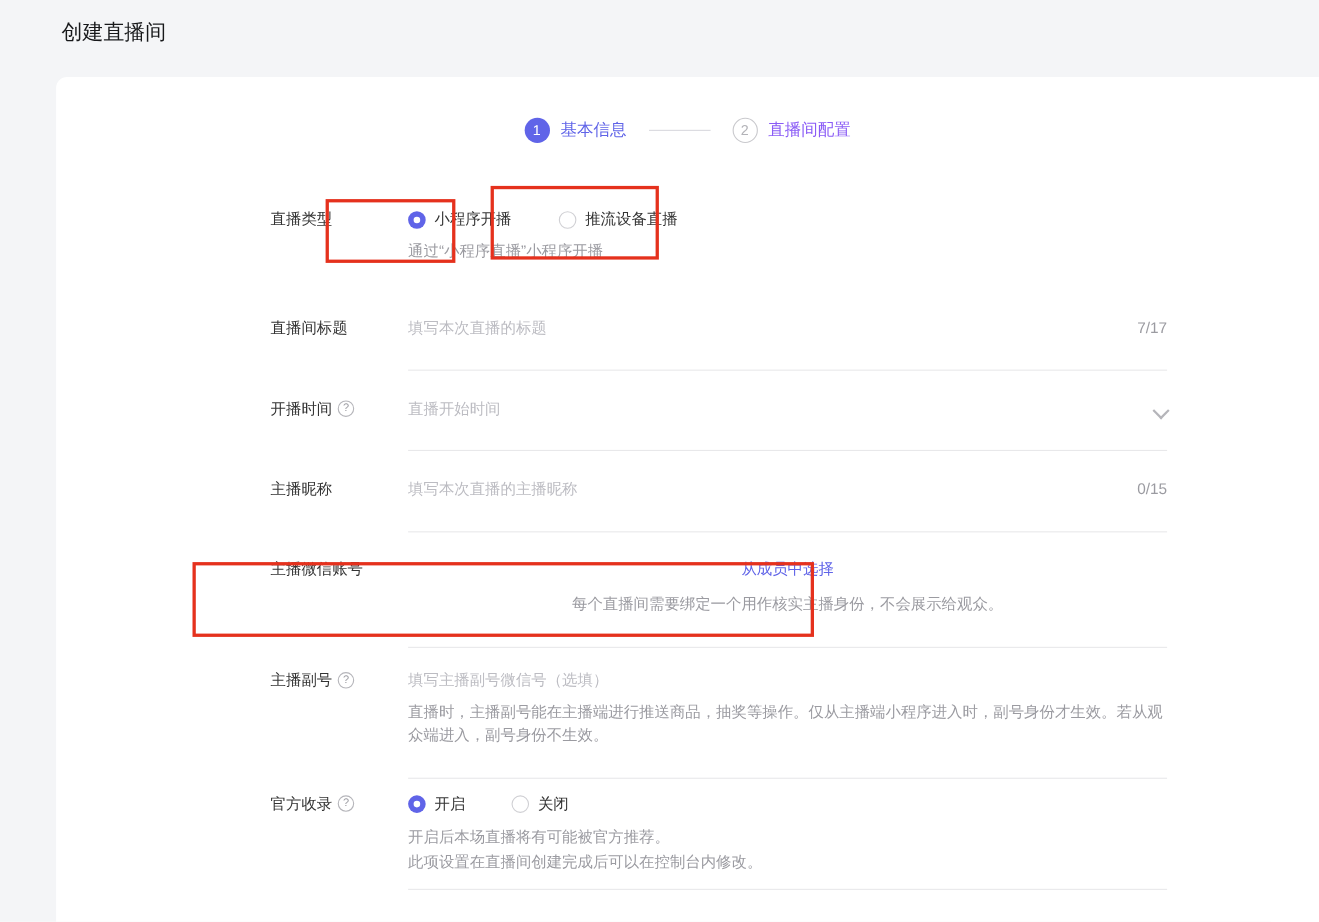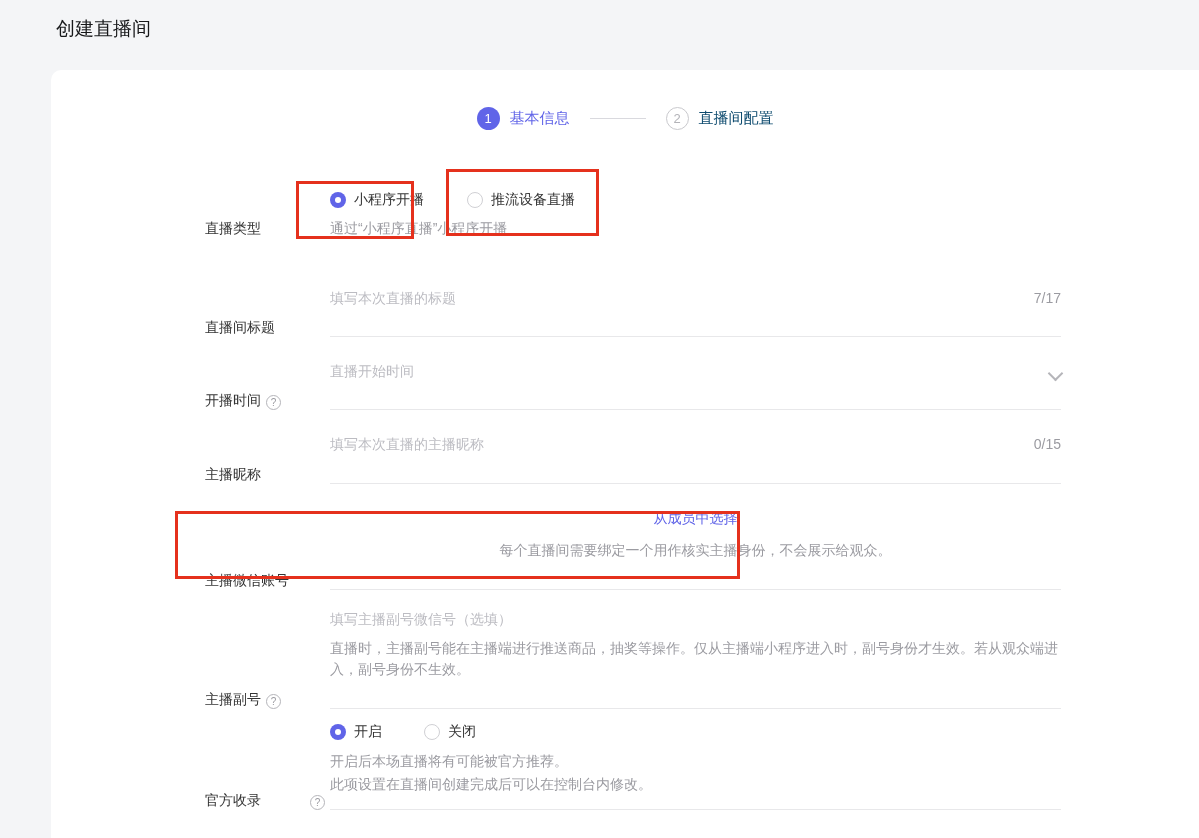--- a/index.html
+++ b/index.html
@@ -29,28 +29,28 @@
   .step { display:flex; align-items:center; }
   .step-circle {
     width:23px; height:23px; border-radius:50%;
     display:flex; align-items:center; justify-content:center;
     font-size:13px;
   }
   .step-circle.active { background:var(--accent); color:#fff; }
   .step-circle.inactive { background:#fff; border:1px solid #c9c9cd; color:#b3b3b8; }
   .step-label { margin-left:10px; font-size:15px; }
   .step-label.active { color:var(--accent); }
-  .step-label.inactive { color:#0c4a6e; }
+  .step-label.inactive { color:#8b5cf6; }
   .step-connector { width:56px; height:1px; background:#d9d9de; margin:0 20px; }
   
   .form { margin:58px 0 0 154px; width:856px; }
   .form-row { display:flex; }
   .row-label {
     width:125px; flex-shrink:0; font-size:14px; color:#333;
-    display:flex; align-items:flex-end;
+    display:flex; align-items:flex-start;margin-left:41px;
   }
   .row-content { flex:1; position:relative; }
   .bordered { border-bottom:1px solid #e8e8ea; }
   .help-icon {
     display:inline-flex; align-items:center; justify-content:center;
     width:15px; height:15px; border-radius:50%;
     border:1px solid #b5b5ba; color:#9a9aa0; font-size:10px;
     margin-left:5px; margin-top:1px; cursor:pointer;
   }
   
@@ -92,21 +92,21 @@
   .r-time .row-label { padding-top:26px; }
   .r-nick .row-content { padding:26px 0 31px; }
   .r-nick .row-label { padding-top:26px; }
   .r-wechat .row-content { padding:25px 0 29px;text-align:center; }
   .r-wechat .row-label { padding-top:25px; }
   .r-wechat .helper { margin-top:12px; }
   .r-sub .row-content { padding:21px 0 28px; }
   .r-sub .row-label { padding-top:21px; }
   .r-sub .helper { margin-top:11px; }
   .r-official .row-content { padding:14px 0 13px; }
-  .r-official .row-label { padding-top:14px;gap:44px; }
+  .r-official .row-label { padding-top:14px; }
   .r-official .helper { margin-top:9px; line-height:23px; }
   .gap-option { margin-left:43px; }
   .gap-option-sm { margin-left:42px; }
   
   .anno {
     position:absolute; border:3px solid #e5311d; z-index:10; pointer-events:none;
   }
   .anno-1 { left:296px; top:181px; width:118px; height:58px; }
   .anno-2 { left:446px; top:169px; width:153px; height:67px; }
   .anno-3 { left:175px; top:511px; width:565px; height:68px; }

